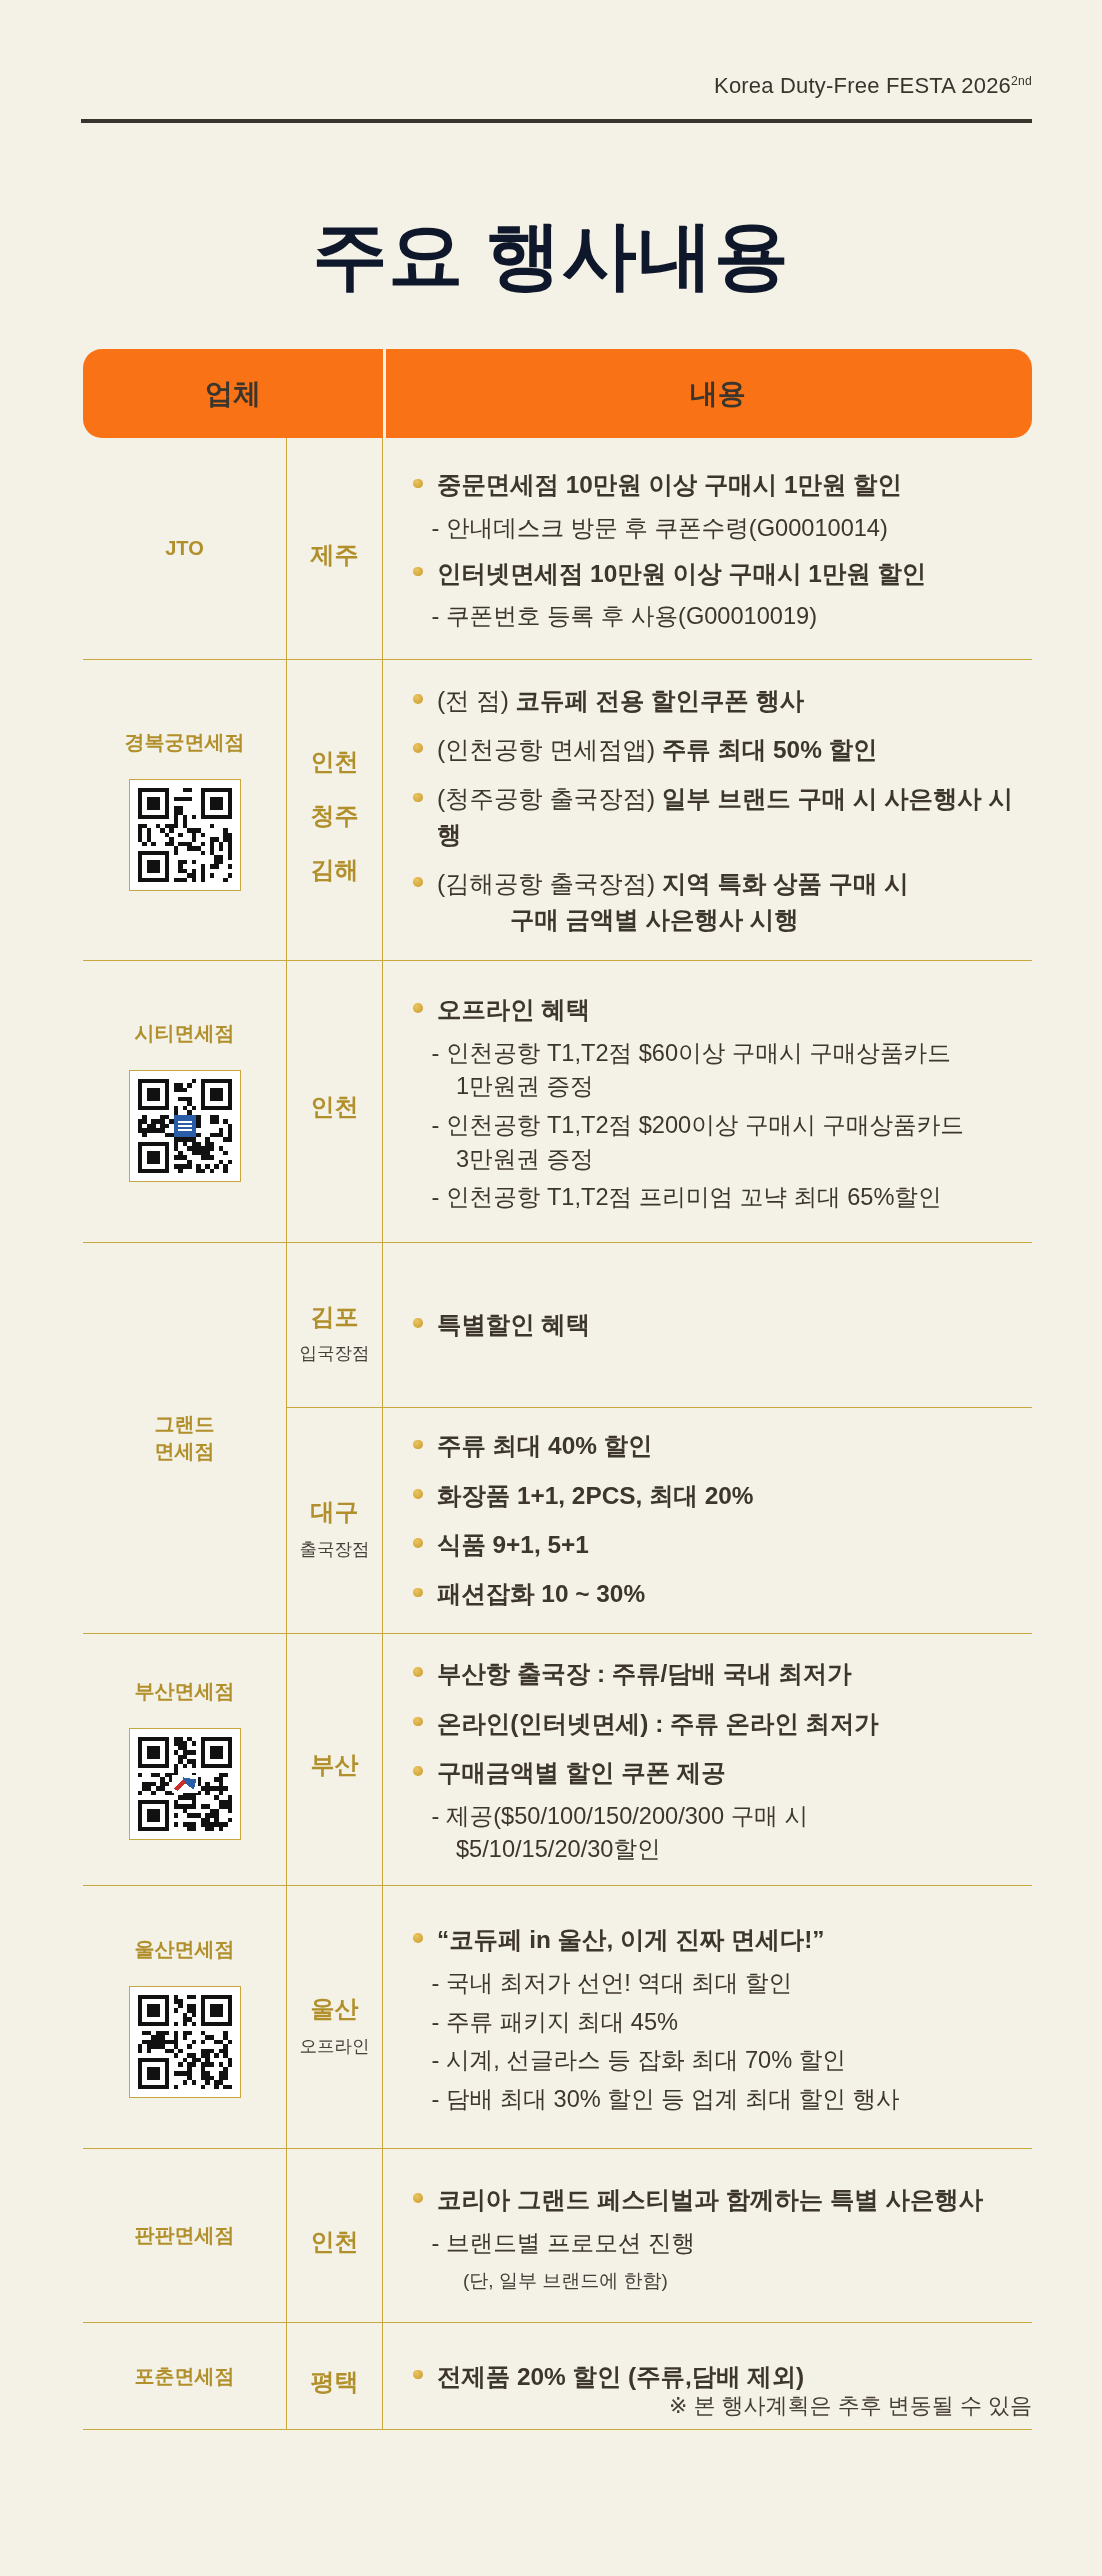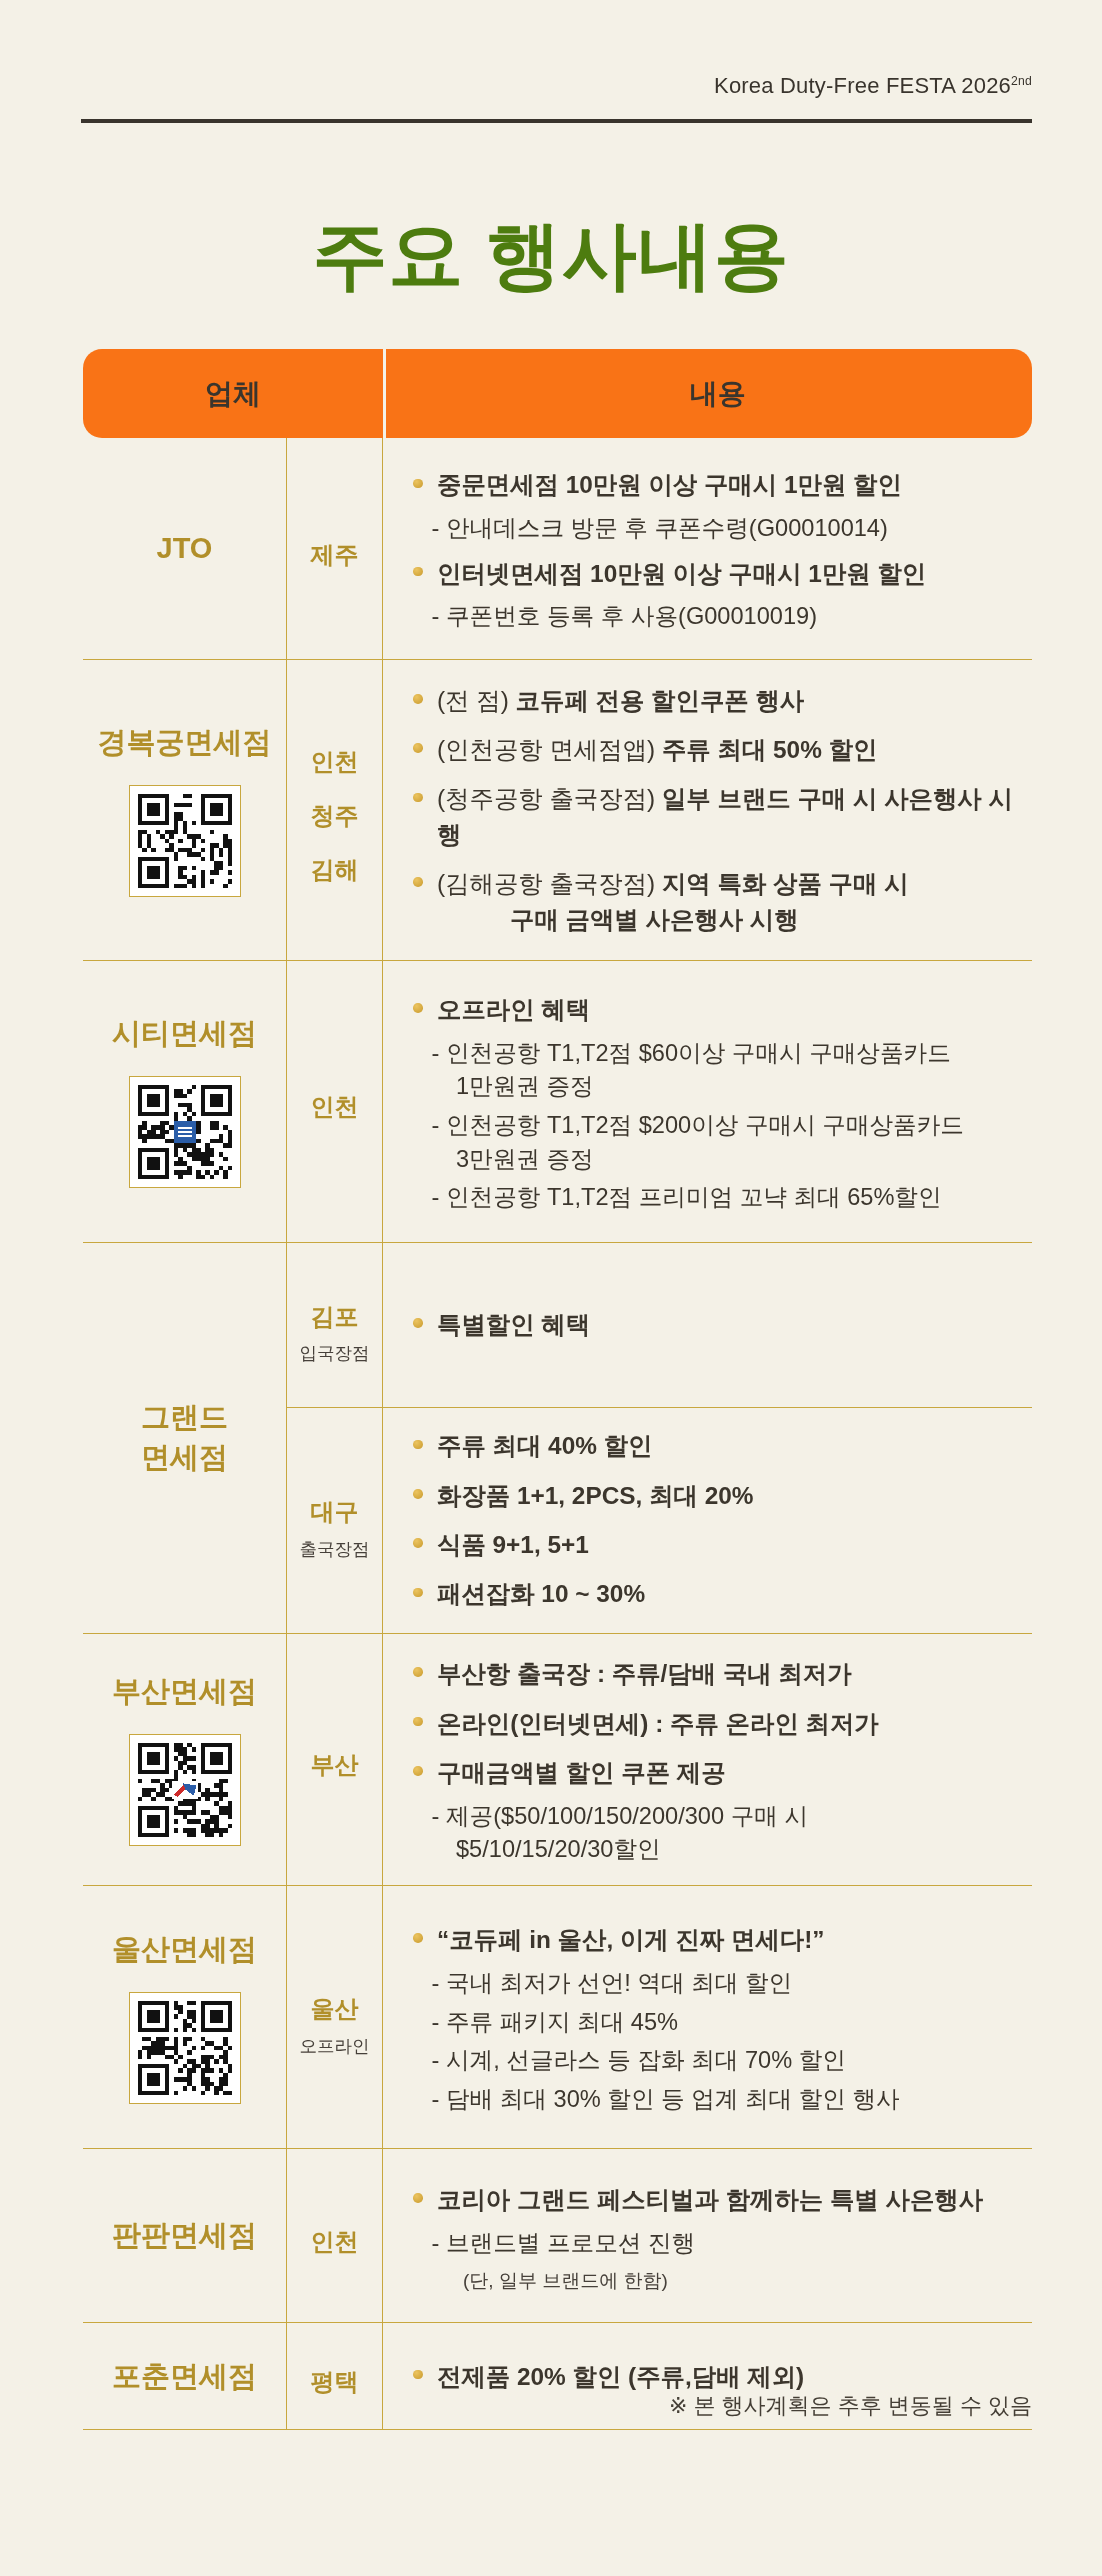--- a/index.html
+++ b/index.html
@@ -16,21 +16,21 @@
     font-size:22px;font-weight:500;color:#39342D;letter-spacing:0.2px;
   }
   .brand sup{font-size:12.2px;}
   .top-rule{
     position:absolute;left:81px;top:119px;width:951px;height:3.5px;
     background:#39342D;
   }
   
   .page-title{
     position:absolute;top:206px;left:0;width:100%;
-    text-align:center;font-size:75px;font-weight:800;color:#4d7c0f;
+    text-align:center;font-size:75px;font-weight:800;color:#0f172a;
     letter-spacing:0.9px;
   }
   
   .tbl{position:absolute;left:83px;top:349px;width:949px;}
   .thead{
     height:89px;background:#f97316;border-radius:19px;
     display:flex;align-items:stretch;overflow:hidden;
   }
   .thead .hc{
     display:flex;align-items:center;justify-content:center;
@@ -51,21 +51,21 @@
     width:96px;border-right:1.7px solid #C8A73E;box-sizing:border-box;
     display:flex;flex-direction:column;align-items:center;justify-content:center;
   }
   .c-content{
     flex:1;display:flex;flex-direction:column;justify-content:center;
     padding:15.7px 15.7px 15.7px 0;box-sizing:border-box;
   }
   .rgroup{flex:1;display:flex;flex-direction:column;}
   .subrow{display:flex;flex:1;}
   .company-name{
-    text-align:center;font-size:29px;font-weight:700;color:#B18F2A;line-height:1.35;
+    text-align:center;font-size:20px;font-weight:700;color:#B18F2A;line-height:1.35;
   }
   .region-main{font-size:24px;font-weight:700;color:#B18F2A;line-height:1.75;margin-top:12px;}
   .region-sub{font-size:17.5px;font-weight:400;color:#46403A;margin-top:3.5px;text-align:center;}
   
   .h-r1{min-height:221px;} .h-r2{min-height:257px;} .h-r3{min-height:281px;}
   .h-r4{min-height:387px;} .h-r4a{min-height:160px;} .h-r4b{min-height:225px;}
   .h-r5{min-height:250px;} .h-r6{min-height:262px;} .h-r7{min-height:173px;}
   .h-r8{min-height:106px;}
   
   .item{position:relative;}

